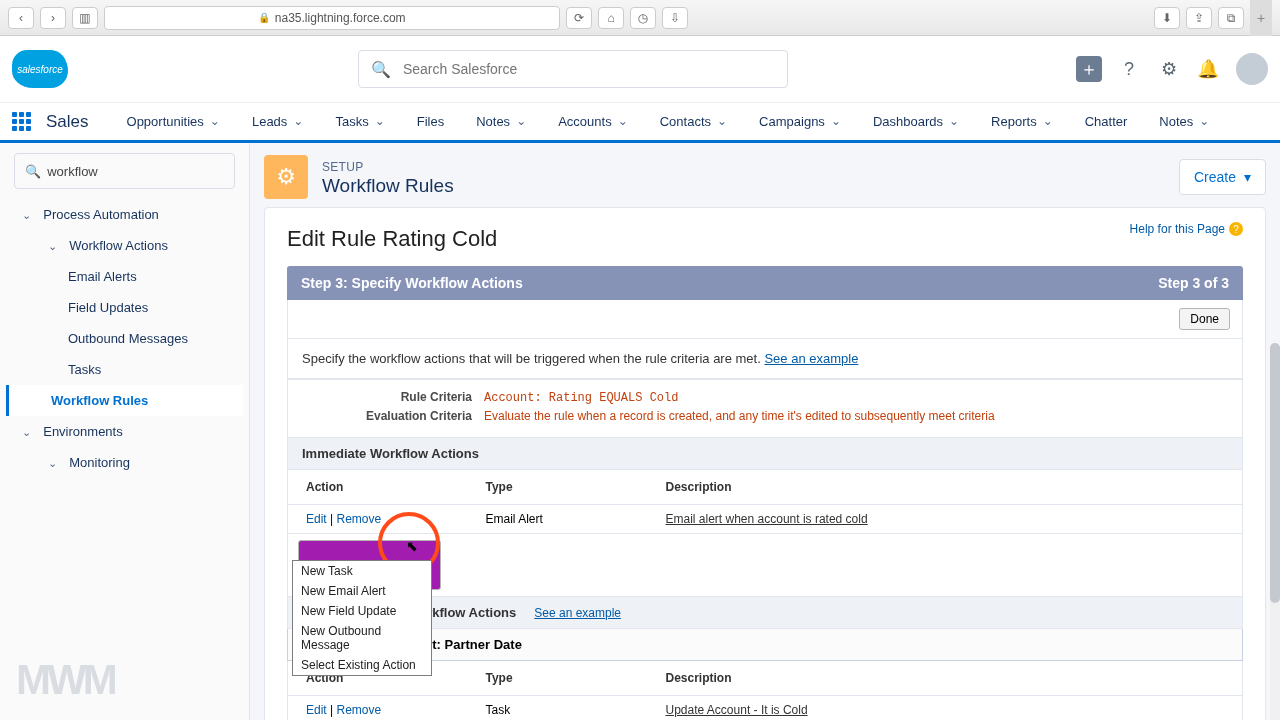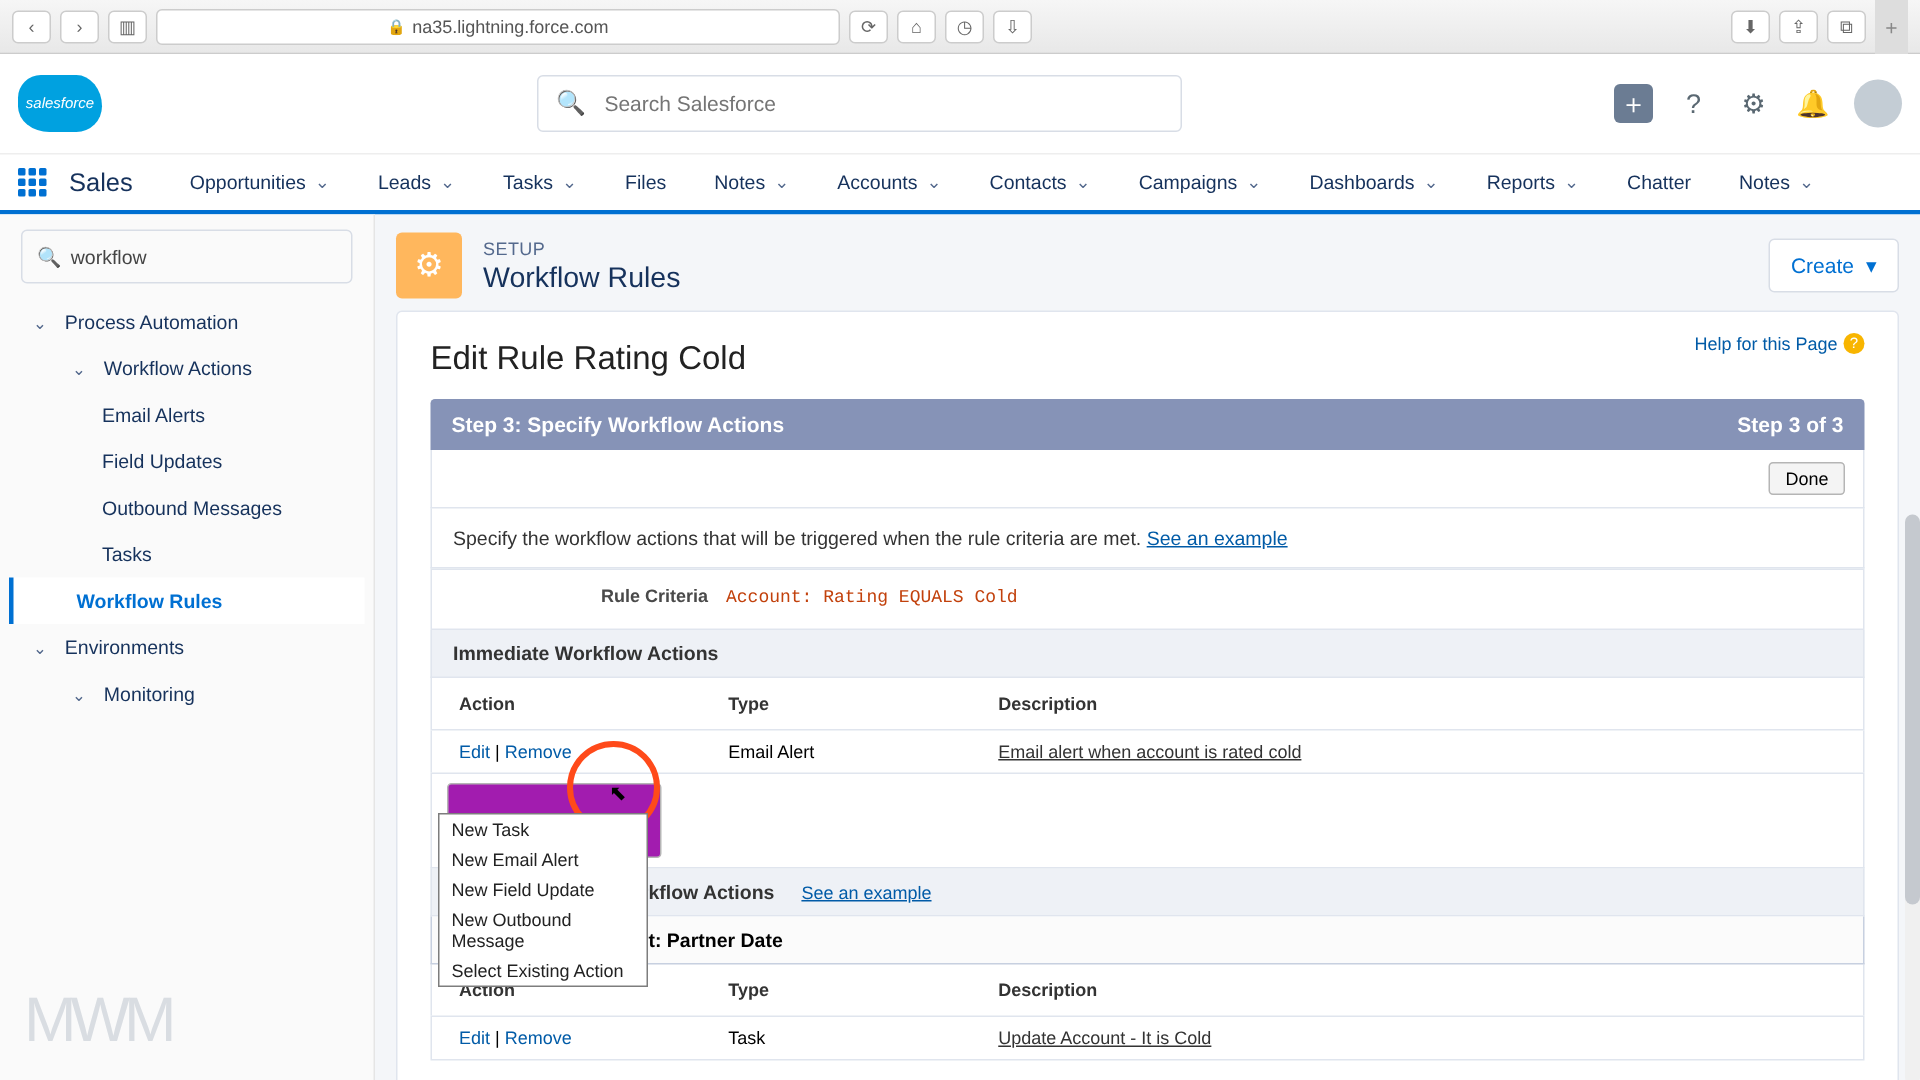--- a/index.html
+++ b/index.html
@@ -82,21 +82,21 @@
 .menu div { padding: 3px 8px; color: #222; }
 
 .section-h2 { background: #eef1f6; border: 1px solid #e0e5ee; padding: 8px 14px; font-weight: 700; font-size: 13px; color: #333; border-top: none; display: flex; align-items: center; gap: 18px; }
 .section-h2 a { font-weight: 400; font-size: 12px; color: #015ba7; text-decoration: underline; }
 
 .trigger-box { border: 1px solid #c7d0e0; padding: 8px 14px; font-size: 13px; font-weight: 600; background: #fbfbfb; border-top: none; }
 
 .circle { position: absolute; width: 62px; height: 62px; border: 4px solid #ff4a1a; border-radius: 50%; pointer-events: none; }
 .cursor { position: absolute; font-size: 14px; }
 
-.watermark { position: absolute; left: 16px; bottom: 16px; font-size: 42px; font-weight: 400; color: #d9dde2; font-family: Arial; letter-spacing: -4px; }
+.watermark { position: absolute; left: 16px; bottom: 16px; font-size: 42px; font-weight: 700; color: #d9dde2; font-family: Arial; letter-spacing: -4px; }
 
 .scrollbar { position: absolute; right: 0; top: 200px; width: 10px; height: 380px; background: #f0f0f0; border-radius: 5px; }
 .scrollbar .thumb { position: absolute; top: 0; width: 10px; height: 260px; background: #c5c9cf; border-radius: 5px; }
 </style>
 </head>
 <body>
 
 <div class="browser-bar">
   <div class="bbtn">‹</div>
   <div class="bbtn">›</div>
@@ -214,20 +214,24 @@
         <span>Step 3 of 3</span>
       </div>
       <div class="done-row"><button class="done-btn">Done</button></div>
       <div class="instr">
         <span>Specify the workflow actions that will be triggered when the rule criteria are met.</span> <a>See an example</a>
       </div>
       <div class="criteria">
         <div class="crit-row">
           <div class="crit-label">Rule Criteria</div>
           <div class="crit-val"><code>Account: Rating EQUALS Cold</code></div>
+        </div>
+        <div class="crit-row">
+          <div class="crit-label">Evaluation Criteria</div>
+          <div class="crit-val">Evaluate the rule when a record is created, and any time it's edited to subsequently meet criteria</div>
         </div>
       </div>
 
       <div class="section-h">Immediate Workflow Actions</div>
       <table class="tbl">
         <tbody>
             <tr>
           <th style="width:180px">Action</th>
           <th style="width:180px">Type</th>
           <th>Description</th>

